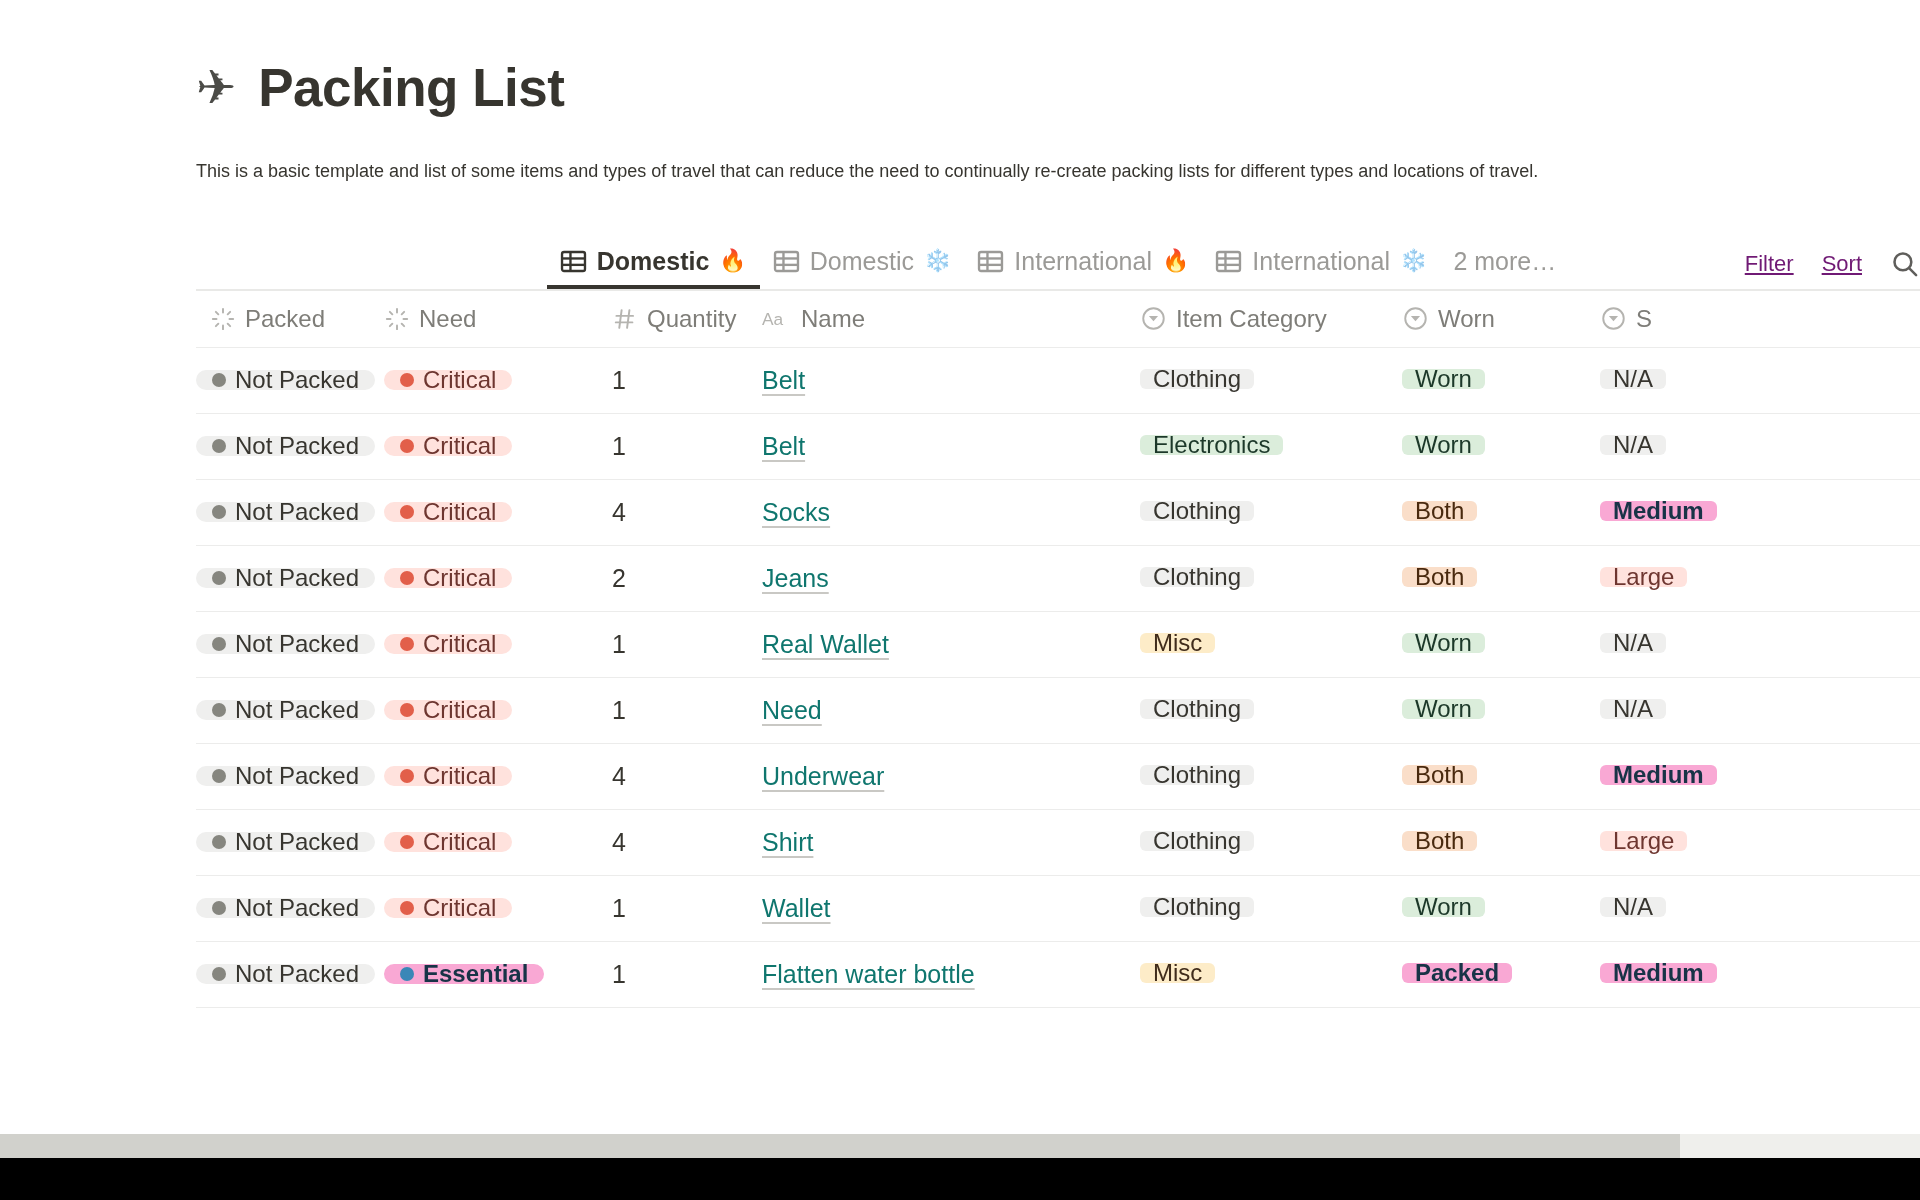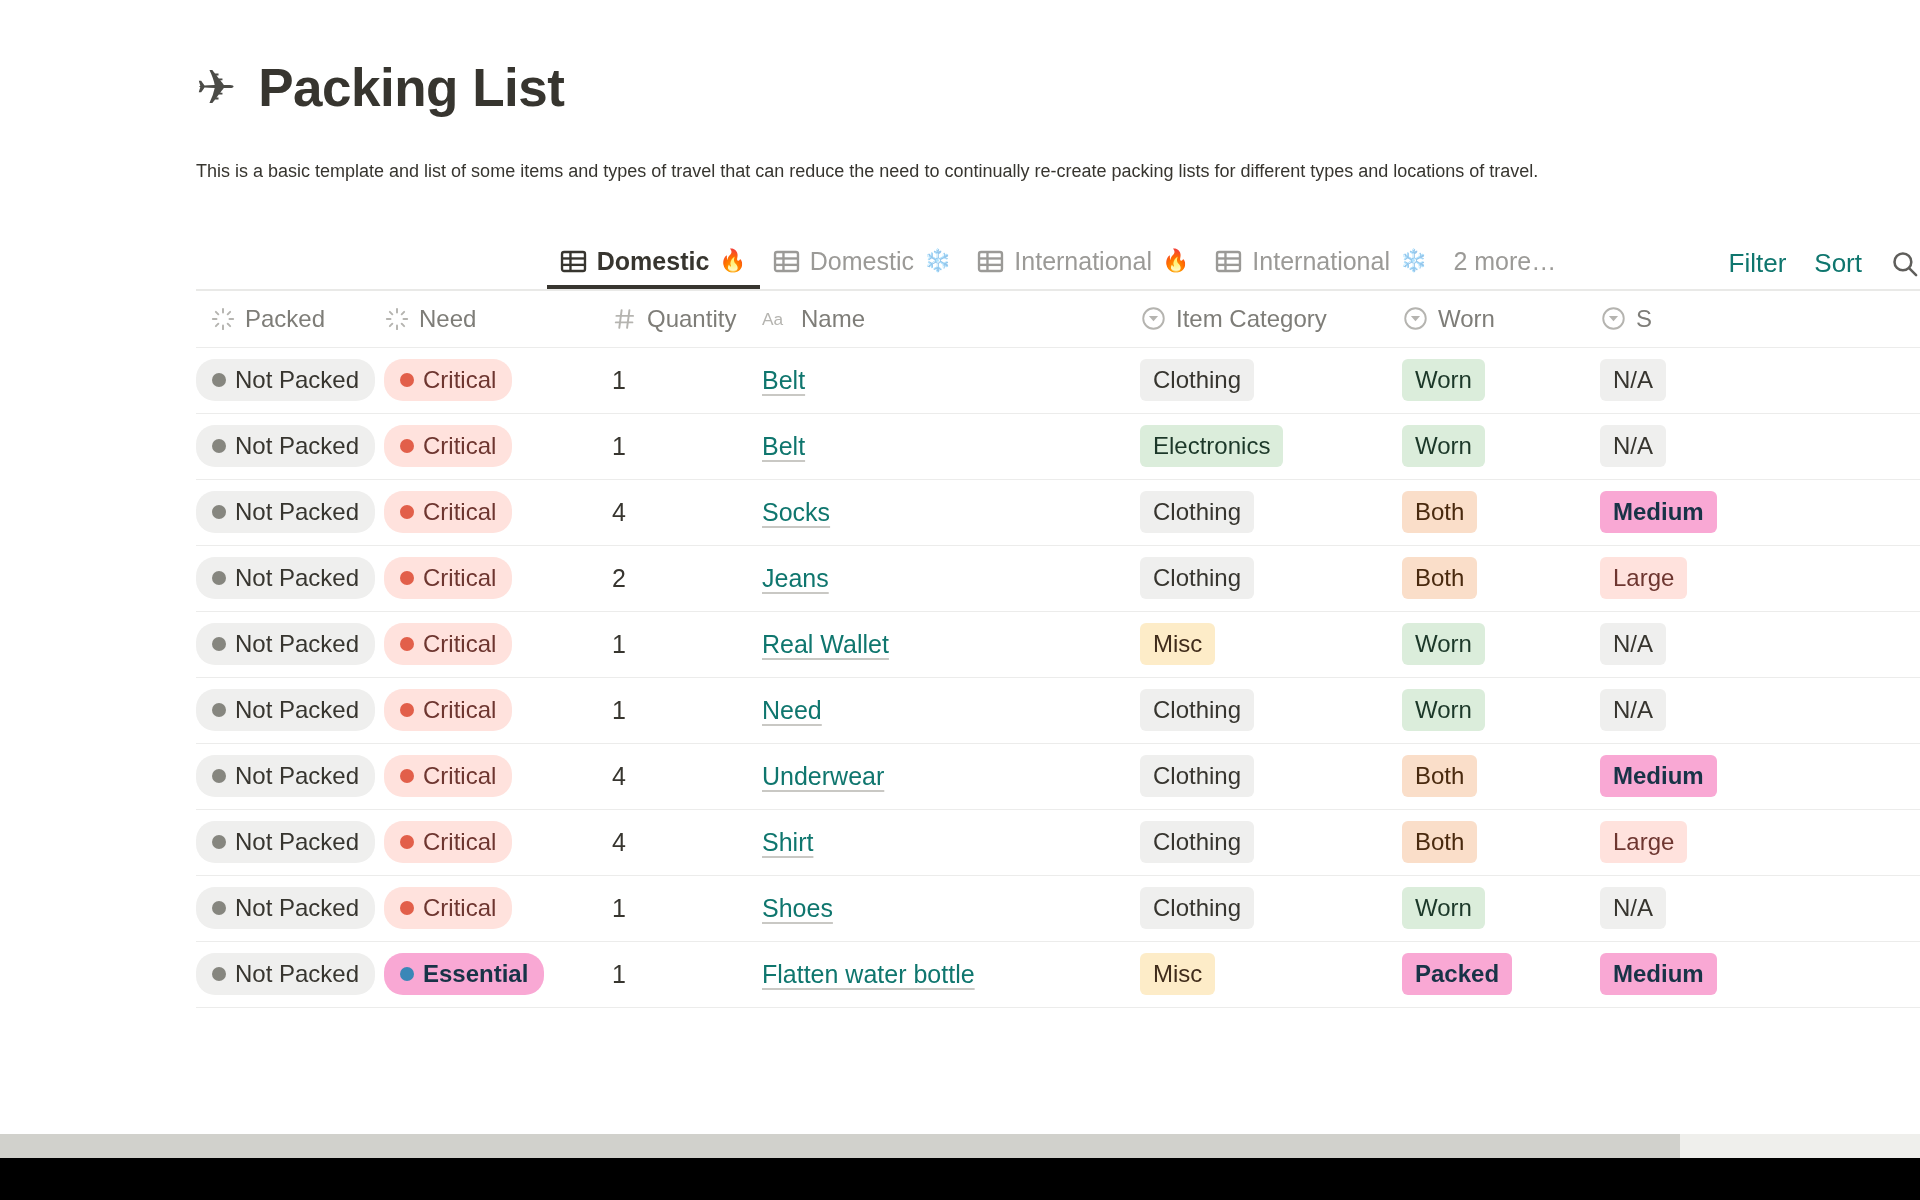--- a/index.html
+++ b/index.html
@@ -115,24 +115,25 @@
 
   .view-actions {
     position: absolute;
     right: 0;
     bottom: 10px;
     display: flex;
     align-items: center;
     gap: 28px;
   }
   .view-action {
-    font-size: 26px;
-    color: #0f766e;
+    font-size: 22px;
+    color: #701a75;
     cursor: pointer;
     white-space: nowrap;
+    text-decoration: underline;
   }
   .search-btn { cursor: pointer; display: flex; align-items: center; }
 
   
   .table-wrap {
     margin-top: 0px;
     width: 1724px;
     border-top: 2px solid #e9e9e7;
     position: relative;
   }
@@ -181,21 +182,21 @@
     text-decoration-thickness: 1.5px;
     text-decoration-color: #c9c8c4;
     cursor: pointer;
     white-space: nowrap;
   }
 
   .pill {
     display: inline-flex;
     align-items: center;
     gap: 9px;
-    height: 42px;
+    height: 20px;
     padding: 0 13px;
     border-radius: 6px;
     font-size: 24px;
     line-height: 1;
     white-space: nowrap;
   }
   .pill.round { border-radius: 19px; padding: 0 16px; }
   .dot { width: 14px; height: 14px; border-radius: 50%; flex: 0 0 auto; }
 
   .pill-gray   { background: #efefee; color: #37352f; }
@@ -593,21 +594,21 @@
               <tr>
                 <td class="cell pad-l"><span class="pill pill-gray round">
                     <span class="dot dot-gray"></span>
                     <span>Not Packed</span>
                   </span></td>
                 <td class="cell"><span class="pill pill-red round">
                     <span class="dot dot-red"></span>
                     <span>Critical</span>
                   </span></td>
                 <td class="cell qty">1</td>
-                <td class="cell"><span class="name-link">Shoes</span></td>
+                <td class="cell"><span class="name-link">Wallet</span></td>
                 <td class="cell"><span class="pill pill-gray">
                     <span>Clothing</span>
                   </span></td>
                 <td class="cell"><span class="pill pill-green">
                     <span>Worn</span>
                   </span></td>
                 <td class="cell"><span class="pill pill-gray">
                     <span>N/A</span>
                   </span></td>
               </tr>

